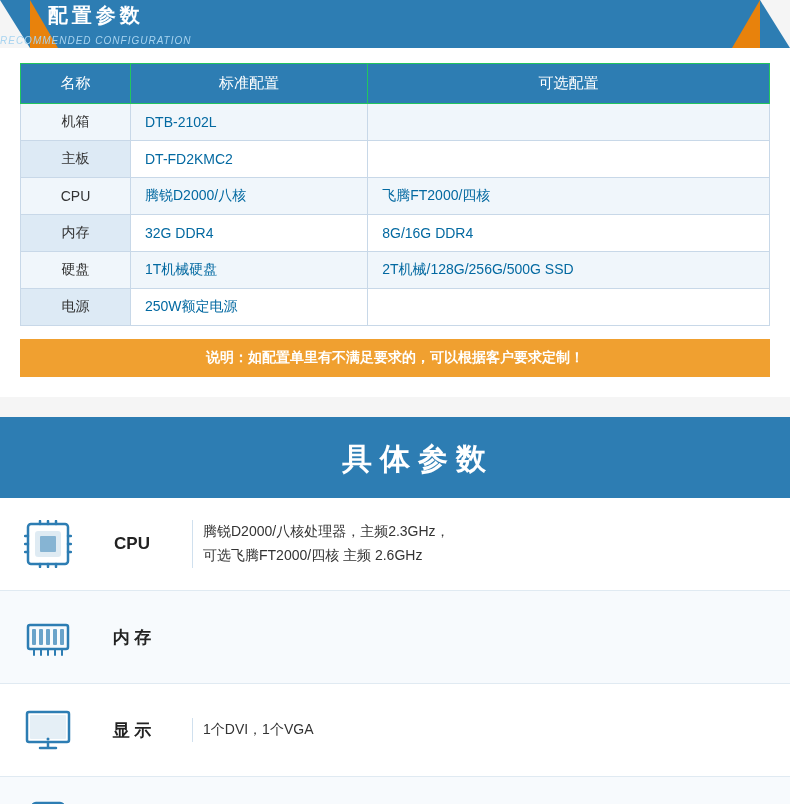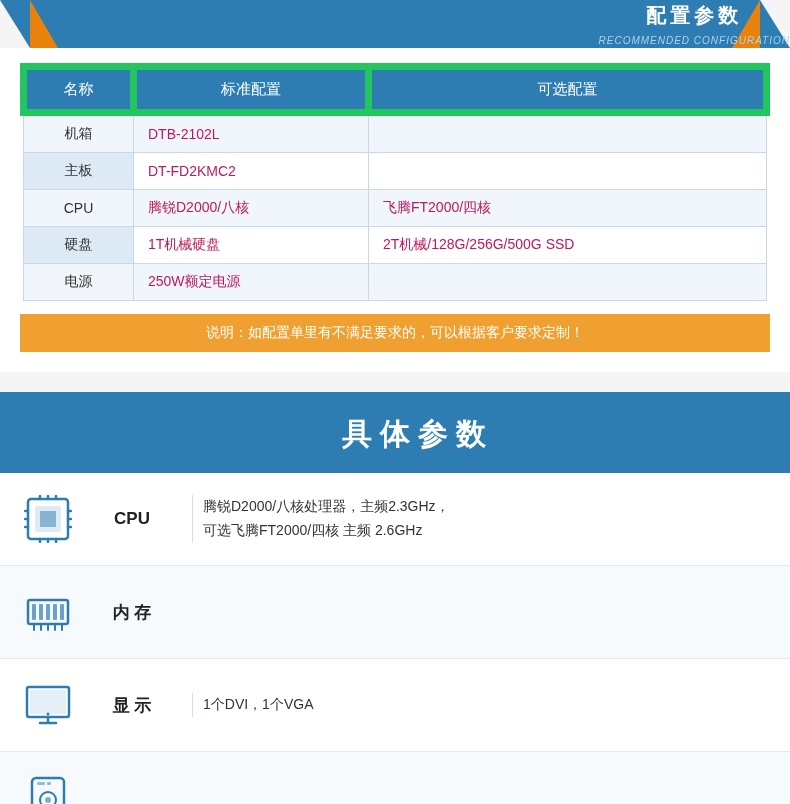--- a/index.html
+++ b/index.html
@@ -16,21 +16,21 @@
       background: #fff;
       padding: 0 0 10px 0;
     }
 
     .config-header {
       background: #2d7db3;
       position: relative;
       height: 48px;
       display: flex;
       align-items: center;
-      justify-content: flex-end;
+      justify-content: flex-start;
       overflow: visible;
     }
 
     .config-header::before {
       content: '';
       position: absolute;
       left: 0;
       top: 0;
       width: 0;
       height: 0;
@@ -103,28 +103,28 @@
       border: 1px solid #c8d8e8;
     }
 
     .config-table th {
       background: #2d7db3;
       color: #fff;
       text-align: center;
       font-size: 15px;
       padding: 10px 8px;
       font-weight: normal;
-      border: 7px solid #22c55e;
+      border: 1px solid #22c55e;
     }
 
     .config-table td {
       border: 1px solid #c8d8e8;
       padding: 9px 14px;
       font-size: 14px;
-      color: #be185d;
+      color: #0369a1;
     }
 
     .config-table tr:nth-child(odd) td {
       background: #f0f6fb;
     }
 
     .config-table tr:nth-child(even) td {
       background: #fff;
     }
 
@@ -140,21 +140,21 @@
       background: #ddeaf5;
     }
 
     .notice-bar {
       margin: 8px 20px 10px 20px;
       background: #f0a030;
       color: #fff;
       text-align: center;
       padding: 10px 32px;
       font-size: 14px;
-      font-weight: normal;
+      font-weight: bold;
     }
 
     
     .section-detail {
       background: #fff;
       margin-top: 20px;
     }
 
     .detail-header {
       background: #2d7db3;
@@ -250,20 +250,25 @@
   </tr>
           <tr>
     <td>主板</td>
     <td>DT-FD2KMC2</td>
     <td></td>
   </tr>
           <tr>
     <td>CPU</td>
     <td>腾锐D2000/八核</td>
     <td>飞腾FT2000/四核</td>
+  </tr>
+          <tr>
+    <td>内存</td>
+    <td>32G DDR4</td>
+    <td>8G/16G DDR4</td>
   </tr>
           <tr>
     <td>硬盘</td>
     <td>1T机械硬盘</td>
     <td>2T机械/128G/256G/500G SSD</td>
   </tr>
           <tr>
     <td>电源</td>
     <td>250W额定电源</td>
     <td></td>

